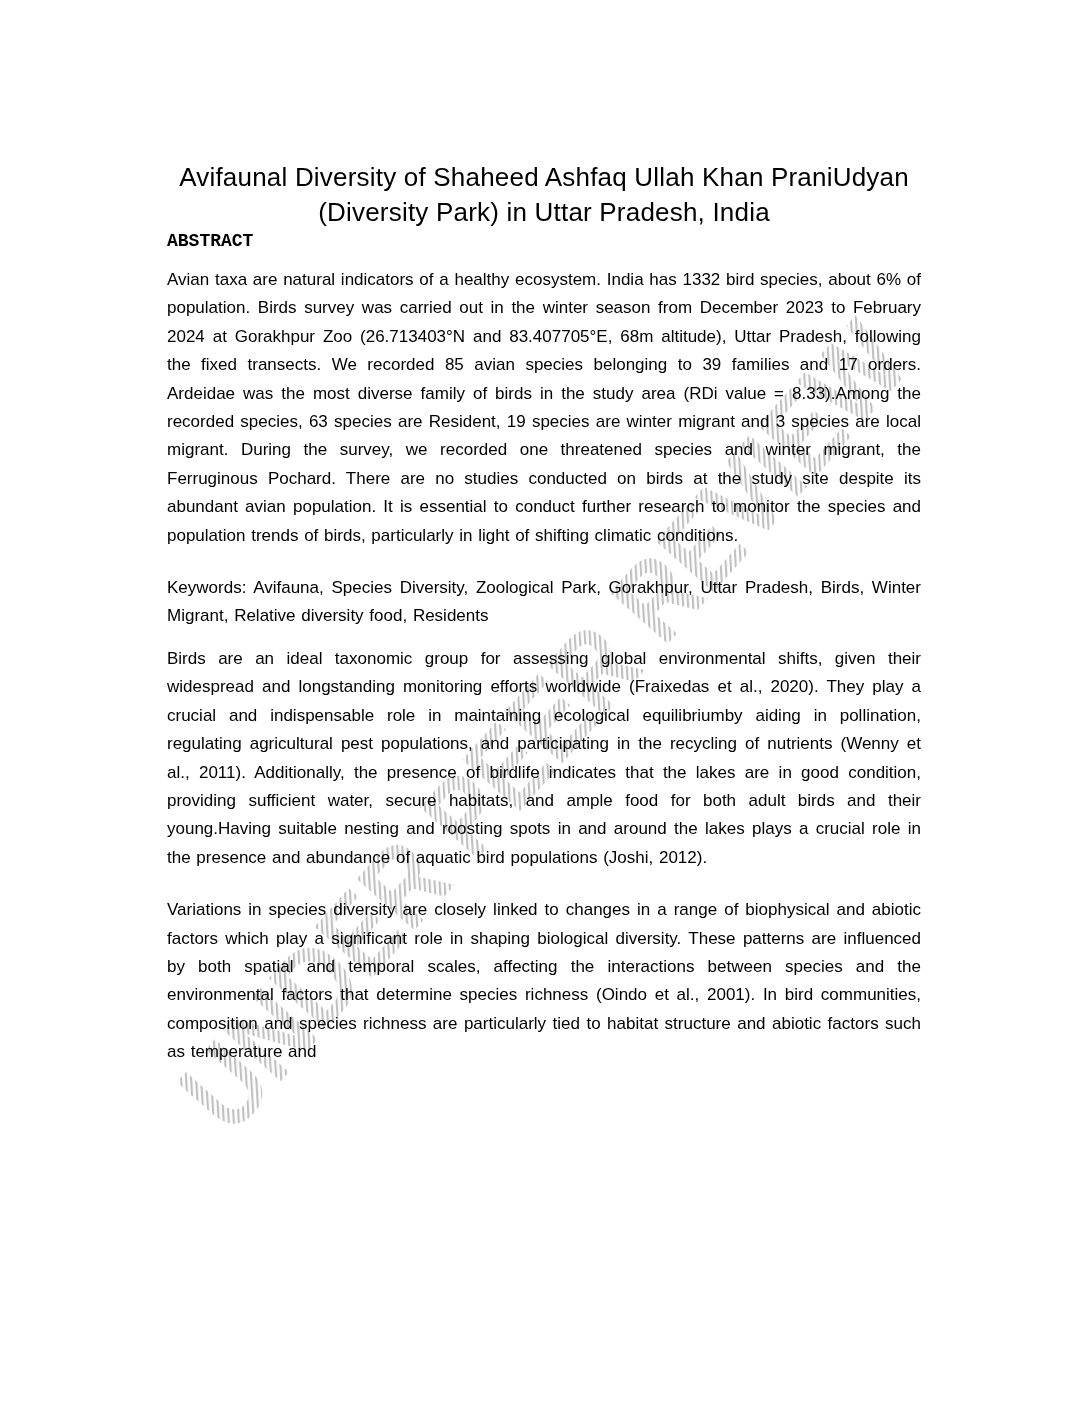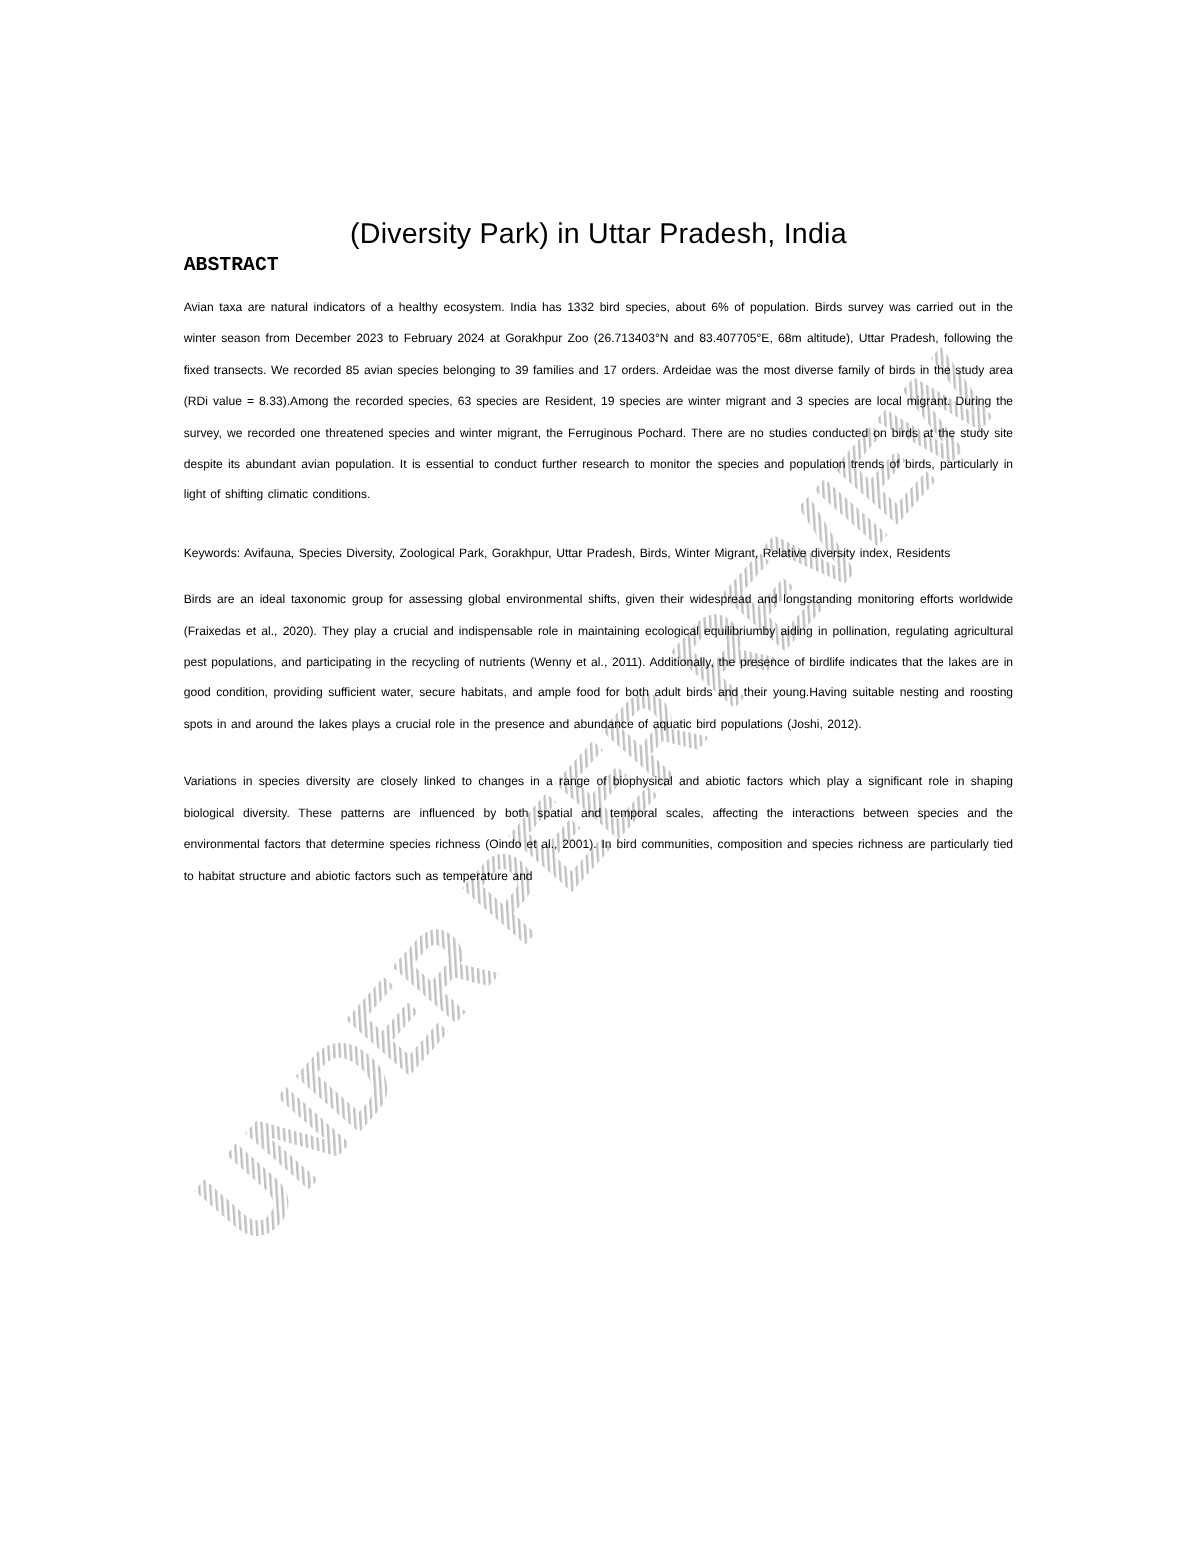--- a/index.html
+++ b/index.html
@@ -42,21 +42,21 @@
     margin: 0;
     font-size: 18px;
     font-weight: 700;
     line-height: 22px;
     font-family: Liberation Mono, monospace;
   }
   .heading-abstract { margin-top: 100px; }
   .heading-introduction { margin-top: 146px; }
   p.body-text {
     margin: 14px 0 0 0;
-    font-size: 11px;
+    font-size: 17px;
     line-height: 28.4px;
     text-align: justify;
     word-spacing: 1px;
   }
   p.keywords-line { margin-top: 24px; }
   p.para-spaced { margin-top: 24px; }
   .bold { font-weight: 400; }
 </style>
 </head>
 <body>
@@ -68,31 +68,31 @@
       <pattern id="wmhatch" width="5" height="5" patternUnits="userSpaceOnUse" patternTransform="rotate(45)">
         <rect x="0" y="0" width="2.2" height="5" fill="#8f8f8f"></rect>
       </pattern>
     </defs>
     <text x="572" y="752" transform="rotate(-48.5 572 752)" text-anchor="middle" textLength="1030" lengthAdjust="spacingAndGlyphs" font-family="Liberation Sans, sans-serif" font-size="112" font-weight="700" fill="url(#wmhatch)" opacity="0.55">UNDER PEER REVIEW</text>
   </svg>
 
   <main class="content">
 
     <h1 class="paper-title">
-      <br>
+      <span>Avifaunal Diversity of Shaheed Ashfaq Ullah Khan PraniUdyan</span><br>
       <span>(Diversity Park) in Uttar Pradesh, India</span>
     </h1>
 
     <h2 class="section-heading heading-abstract">ABSTRACT</h2>
 
     <p class="body-text">Avian taxa are natural indicators of a healthy ecosystem. India has 1332 bird species, about 6% of population. Birds survey was carried out in the winter season from December 2023 to February 2024 at Gorakhpur Zoo (26.713403°N and 83.407705°E, 68m altitude), Uttar Pradesh, following the fixed transects. We recorded 85 avian species belonging to 39 families and 17 orders. Ardeidae was the most diverse family of birds in the study area (RDi value = 8.33).Among the recorded species, 63 species are Resident, 19 species are winter migrant and 3 species are local migrant. During the survey, we recorded one threatened species and winter migrant, the Ferruginous Pochard. There are no studies conducted on birds at the study site despite its abundant avian population. It is essential to conduct further research to monitor the species and population trends of birds, particularly in light of shifting climatic conditions.</p>
 
     <p class="body-text keywords-line">
       <span class="bold">Keywords:</span>
-      <span>Avifauna, Species Diversity, Zoological Park, Gorakhpur, Uttar Pradesh, Birds, Winter Migrant, Relative diversity index, Residents</span>
+      <span>Avifauna, Species Diversity, Zoological Park, Gorakhpur, Uttar Pradesh, Birds, Winter Migrant, Relative diversity food, Residents</span>
     </p>
 
 
     <p class="body-text">Birds are an ideal taxonomic group for assessing global environmental shifts, given their widespread and longstanding monitoring efforts worldwide (Fraixedas et al., 2020). They play a crucial and indispensable role in maintaining ecological equilibriumby aiding in pollination, regulating agricultural pest populations, and participating in the recycling of nutrients (Wenny et al., 2011). Additionally, the presence of birdlife indicates that the lakes are in good condition, providing sufficient water, secure habitats, and ample food for both adult birds and their young.Having suitable nesting and roosting spots in and around the lakes plays a crucial role in the presence and abundance of aquatic bird populations (Joshi, 2012).</p>
 
     <p class="body-text para-spaced">Variations in species diversity are closely linked to changes in a range of biophysical and abiotic factors which play a significant role in shaping biological diversity. These patterns are influenced by both spatial and temporal scales, affecting the interactions between species and the environmental factors that determine species richness (Oindo et al., 2001). In bird communities, composition and species richness are particularly tied to habitat structure and abiotic factors such as temperature and</p>
 
   </main>
 </div>
 

